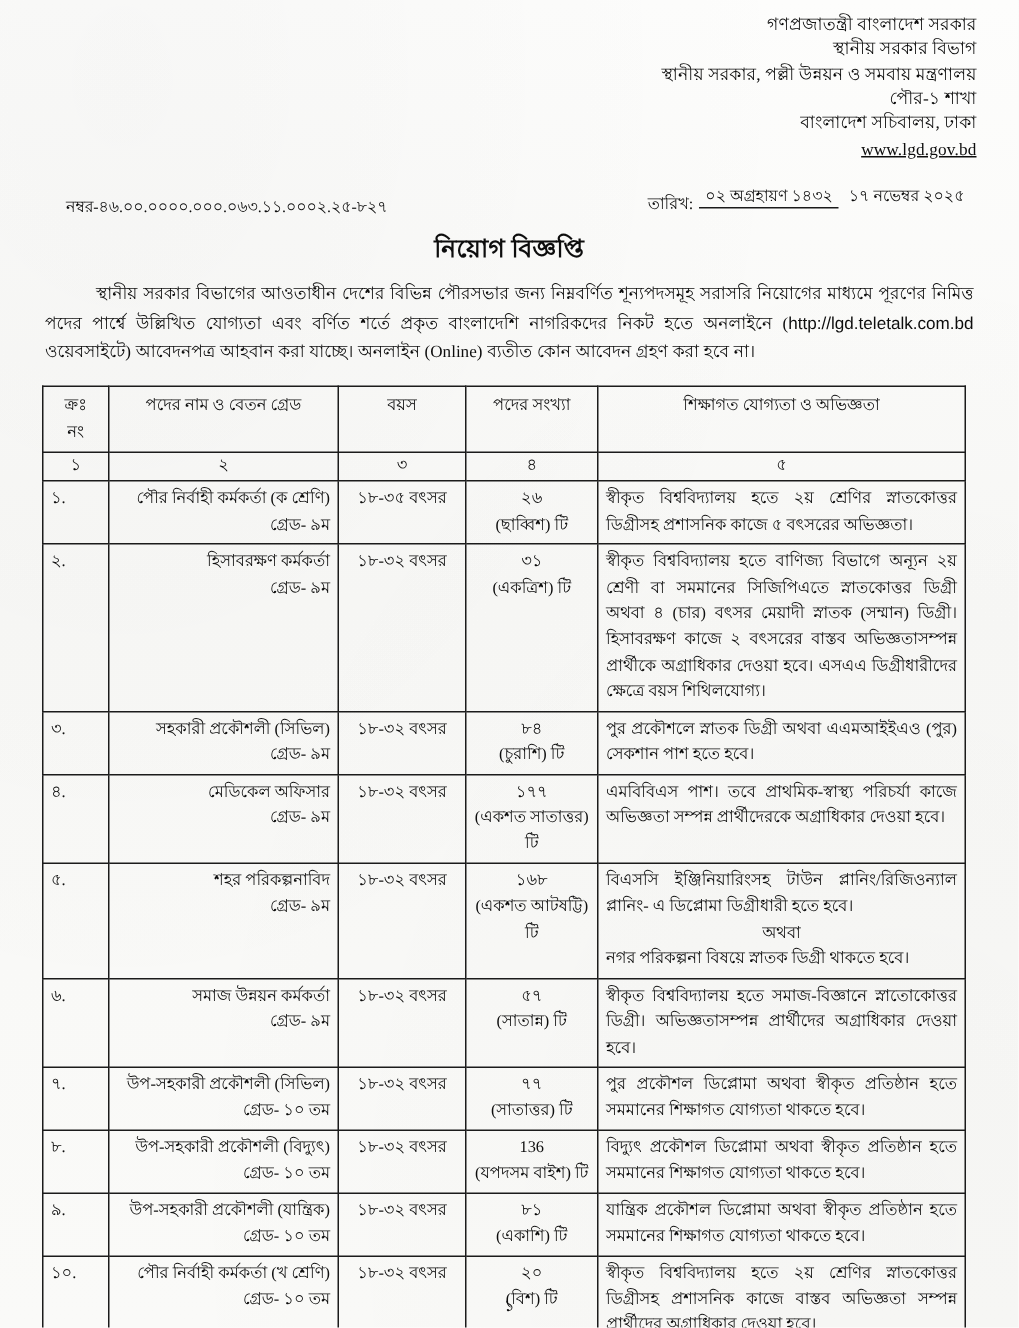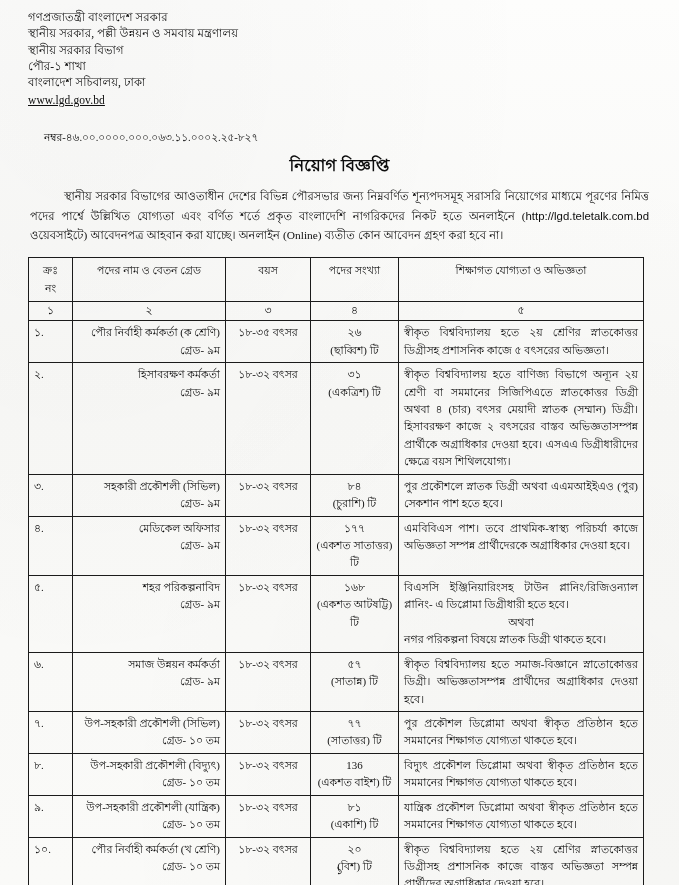--- a/index.html
+++ b/index.html
@@ -29,21 +29,21 @@
   }
   .inner {
     position: absolute;
     left: 28px;
     top: 0;
     width: 623px;
   }
 
   
   .letterhead {
-    text-align: left;
+    text-align: right;
     padding-top: 9px;
     line-height: 1.42;
   }
   .letterhead div {
     font-size: 11.5px;
     letter-spacing: 0.1px;
     white-space: nowrap;
   }
   .lh-1 { font-size: 11.8px; }
   .lh-url {
@@ -177,29 +177,36 @@
   }
 </style>
 </head>
 <body>
 
 <div class="page">
   <div class="inner">
 
     <div class="letterhead">
       <div class="lh-1">গণপ্রজাতন্ত্রী বাংলাদেশ সরকার</div>
+      <div>স্থানীয় সরকার বিভাগ</div>
       <div>স্থানীয় সরকার, পল্লী উন্নয়ন ও সমবায় মন্ত্রণালয়</div>
-      <div>স্থানীয় সরকার বিভাগ</div>
       <div>পৌর-১ শাখা</div>
       <div>বাংলাদেশ সচিবালয়, ঢাকা</div>
       <div class="lh-url">www.lgd.gov.bd</div>
     </div>
 
     <div class="refrow">
       <div class="refno">নম্বর-৪৬.০০.০০০০.০০০.০৬৩.১১.০০০২.২৫-৮২৭</div>
+      <div class="datewrap">
+        <span class="datelabel">তারিখ:</span>
+        <span class="datefrac">
+          <span class="d-top">০২ অগ্রহায়ণ ১৪৩২</span>
+          <span class="d-bot">১৭ নভেম্বর ২০২৫</span>
+        </span>
+      </div>
     </div>
 
     <div class="doctitle">নিয়োগ বিজ্ঞপ্তি</div>
 
     <p class="intro"><span>স্থানীয় সরকার বিভাগের আওতাধীন দেশের বিভিন্ন পৌরসভার জন্য নিম্নবর্ণিত শূন্যপদসমূহ সরাসরি নিয়োগের মাধ্যমে পূরণের নিমিত্ত পদের পার্শ্বে উল্লিখিত যোগ্যতা এবং বর্ণিত শর্তে প্রকৃত বাংলাদেশি নাগরিকদের নিকট হতে অনলাইনে (</span><span class="url">http://lgd.teletalk.com.bd</span><span> ওয়েবসাইটে) আবেদনপত্র আহবান করা যাচ্ছে। অনলাইন (Online) ব্যতীত কোন আবেদন গ্রহণ করা হবে না।</span></p>
 
     <table class="jobs">
       <colgroup>
         <col class="c-sl">
           <col class="c-post">
@@ -320,21 +327,21 @@
           </tr>
           <tr>
             <td class="sl">৮.</td>
             <td class="post">
               <span class="qual-line">উপ-সহকারী প্রকৌশলী (বিদ্যুৎ)</span>
               <span class="post-grade">গ্রেড- ১০ তম</span>
             </td>
             <td class="age">১৮-৩২ বৎসর</td>
             <td class="num">
               <span class="qual-line">136</span>
-              <span class="qual-line">(একশত বাইশ) টি</span>
+              <span class="qual-line">(যপদসম বাইশ) টি</span>
             </td>
             <td class="qual"><span>বিদ্যুৎ প্রকৌশল ডিপ্লোমা অথবা স্বীকৃত প্রতিষ্ঠান হতে সমমানের শিক্ষাগত যোগ্যতা থাকতে হবে।</span></td>
           </tr>
           <tr>
             <td class="sl">৯.</td>
             <td class="post">
               <span class="qual-line">উপ-সহকারী প্রকৌশলী (যান্ত্রিক)</span>
               <span class="post-grade">গ্রেড- ১০ তম</span>
             </td>
             <td class="age">১৮-৩২ বৎসর</td>

